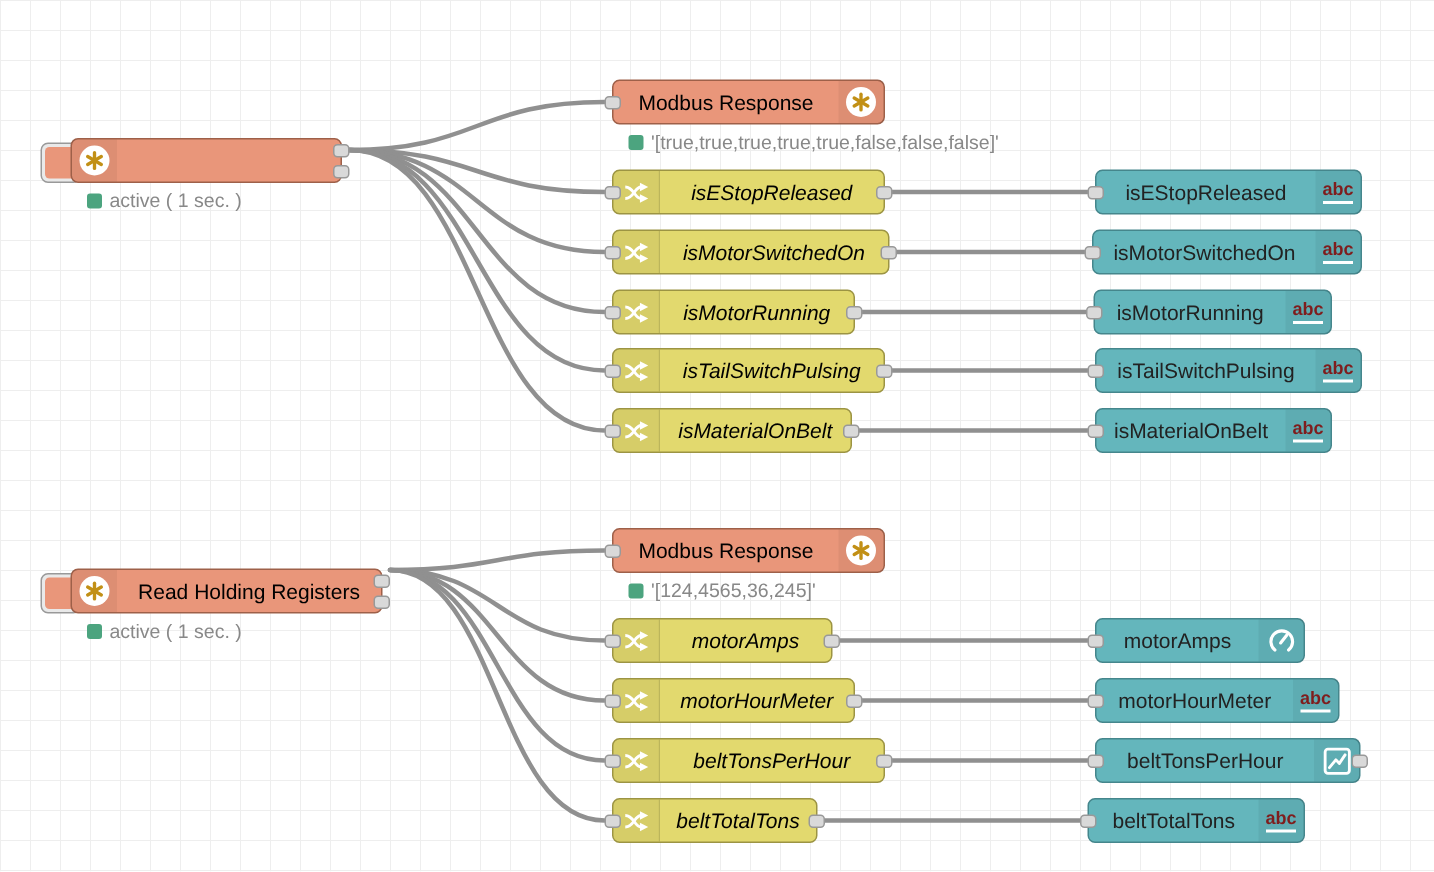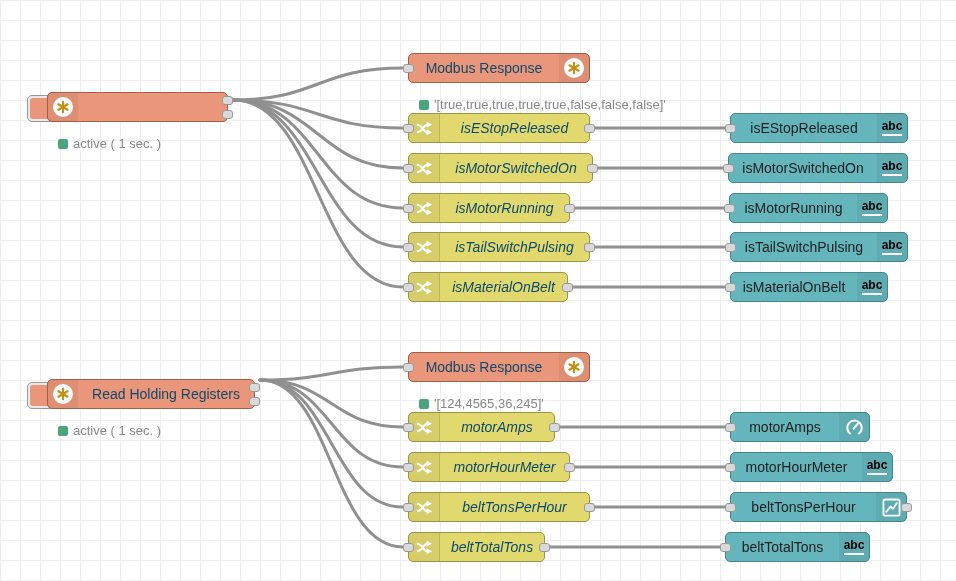--- a/index.html
+++ b/index.html
@@ -11,36 +11,36 @@
   #nodes{position:absolute;left:0;top:0;width:956px;height:581px;}
   .node{position:absolute;height:30px;border-radius:5px;border:1px solid;box-sizing:border-box;
     display:flex;align-items:stretch;cursor:move;}
   .node.modbus{background:#e9967a;border-color:#9e6049;}
   .node.change{background:#e2d96e;border-color:#9c9443;}
   .node.dash{background:#64b6bc;border-color:#45868c;}
   .icon-region{width:30px;flex:0 0 30px;display:flex;align-items:center;justify-content:center;
     background:rgba(0,0,0,0.05);}
   .node .icon-region:first-child{border-right:1px solid rgba(0,0,0,0.12);border-radius:4px 0 0 4px;}
   .node .icon-region:last-child{border-left:1px solid rgba(0,0,0,0.12);border-radius:0 4px 4px 0;width:33px;flex:0 0 33px;}
-  .label{flex:1;display:flex;align-items:center;justify-content:center;font-size:14px;color:#0c4a6e;
+  .label{flex:1;display:flex;align-items:center;justify-content:center;font-size:14px;color:#000000;
     white-space:nowrap;overflow:hidden;padding:0 6px;}
   .label.italic{font-style:italic;}
   .dash .label{color:#222;}
   .mcircle{width:20px;height:20px;background:#fff;border-radius:50%;display:flex;align-items:center;justify-content:center;}
-  .abc{color:#000000;font-weight:bold;font-size:12px;border-bottom:2px solid #fff;line-height:1.05;padding-bottom:1px;}
+  .abc{color:#7f1d1d;font-weight:bold;font-size:12px;border-bottom:2px solid #fff;line-height:1.05;padding-bottom:1px;}
   .port{position:absolute;width:11px;height:9px;background:#d9d9d9;border:1px solid #999;border-radius:3px;box-sizing:border-box;cursor:crosshair;}
   .port.in{left:-6px;top:10px;}
   .port.out{right:-6px;top:10px;}
   .port.out0{right:-6px;top:3px;}
   .port.out1{right:-6px;top:17px;}
   .inject-btn{position:absolute;left:-21px;top:2px;width:25px;height:25px;border:1px solid #999;
     border-radius:5px;background:#e9e9e9;z-index:-1;cursor:pointer;}
   .inject-btn::after{content:"";position:absolute;inset:2px;border-radius:3px;background:#e9967a;}
   .status{position:absolute;top:33px;left:10px;display:flex;align-items:center;gap:5px;
-    font-size:13px;color:#888;white-space:nowrap;margin-top:10px;}
+    font-size:13px;color:#888;white-space:nowrap;}
   .status-dot{width:10px;height:10px;border-radius:2px;background:#4ca47f;flex:0 0 10px;}
   .wire{fill:none;stroke:#909090;stroke-width:3;stroke-linecap:round;}
 </style>
 </head>
 <body>
 
 <div class="canvas">
   <svg id="wires" width="956" height="581" xmlns="http://www.w3.org/2000/svg">
       <path d="M233,100 C318,100 318,68 403,68" class="wire"></path>
       <path d="M233,100 C318,100 318,128 403,128" class="wire"></path>

